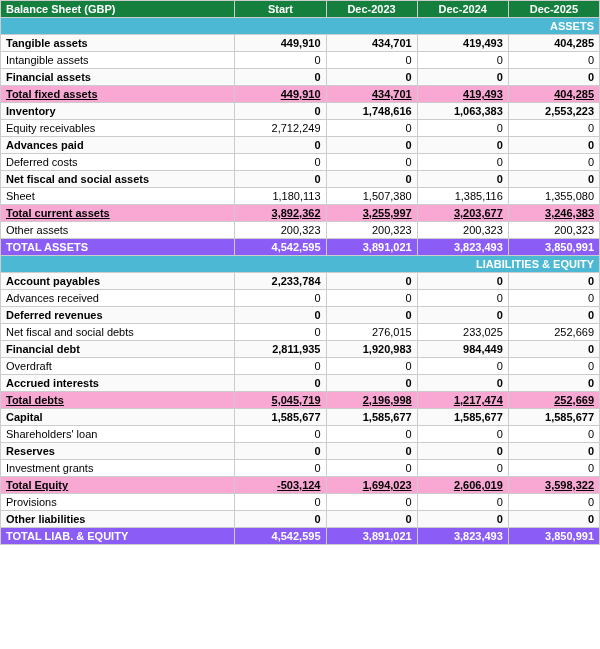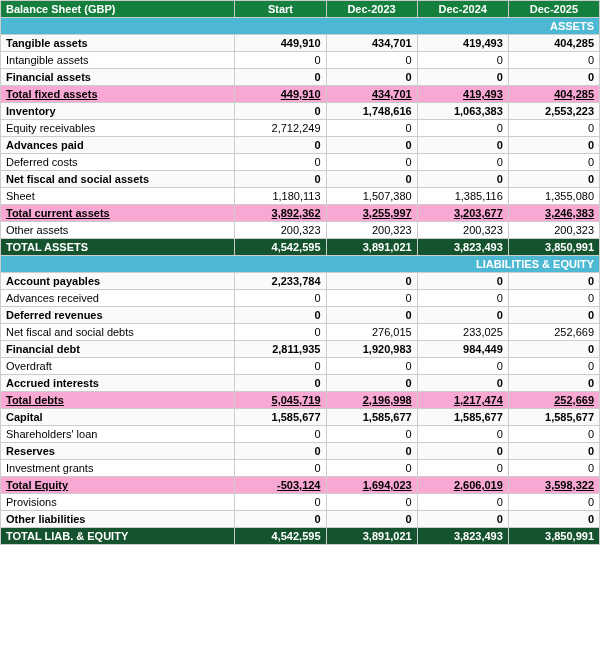--- a/index.html
+++ b/index.html
@@ -41,21 +41,21 @@
     .section-header td {
       text-align: right;
     }
     .total-row td {
       font-weight: bold;
       background: #f9a8d4;
       text-decoration: underline;
     }
     .grand-total-row td {
       font-weight: bold;
-      background: #14532d;
+      background: #8b5cf6;
       color: #fff;
     }
     .even-row {
       background: #fafafa;
       font-weight: bold;
     }
   </style>
 </head>
 <body>
 

